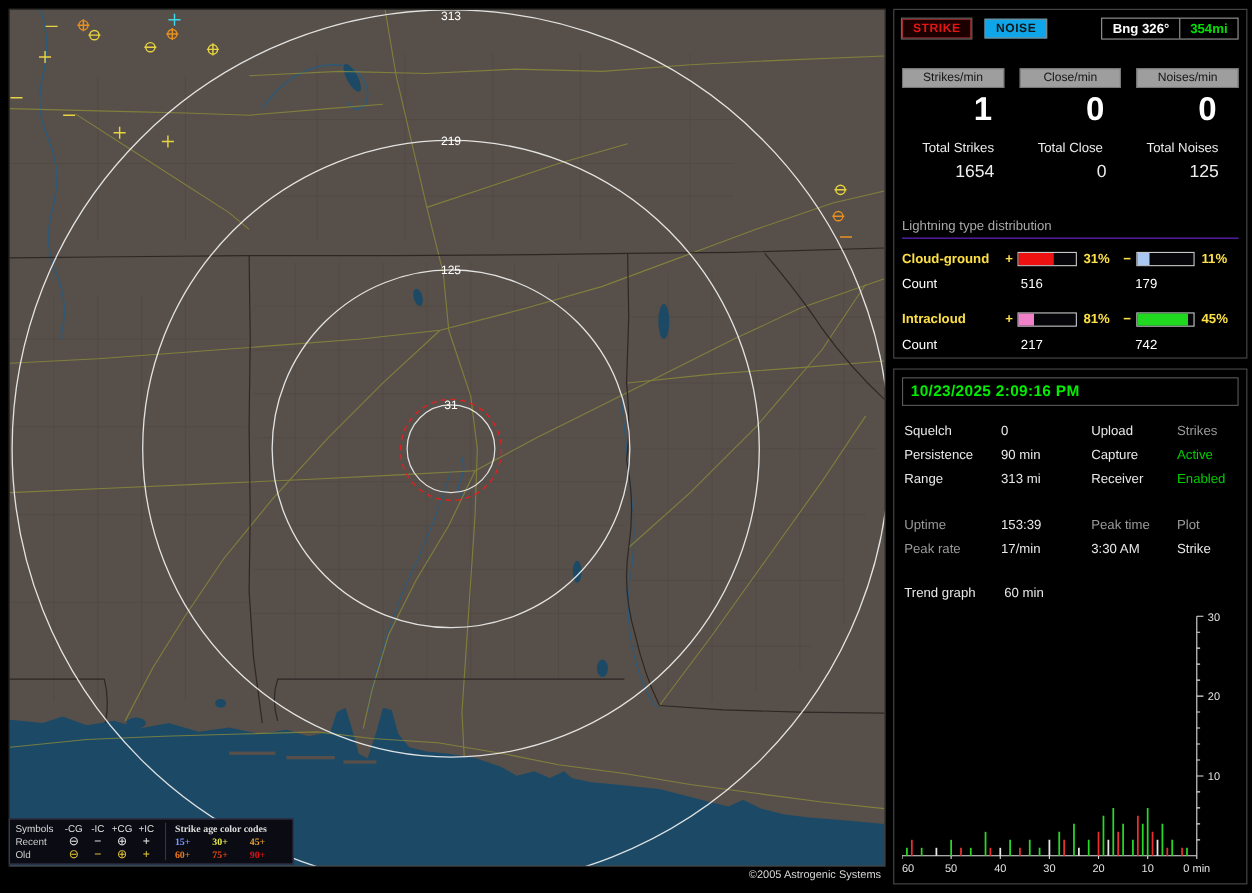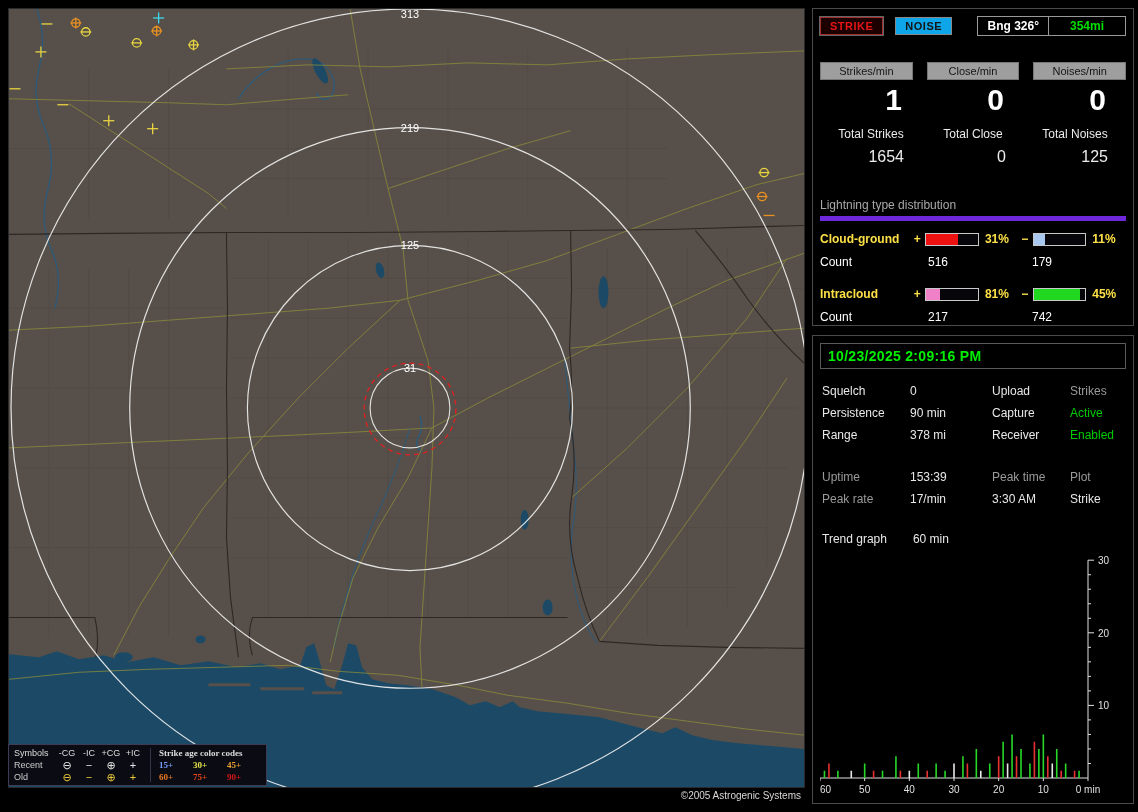--- a/index.html
+++ b/index.html
@@ -25,29 +25,29 @@
   .sidebar{position:absolute;left:812px;top:8px;width:322px;color:#e8e8e8;}
   .panel{border:1px solid #4a4a4a;background:#000;padding:7px;box-sizing:border-box;}
   .panel.stats{margin-bottom:9px;height:318px;}
   .panel.lower{height:469px;}
   .hdr-row{display:flex;align-items:center;}
   .btn{font-size:11px;font-weight:bold;padding:2px 9px;border:1px solid #888;background:#0ea5e9;color:#151515;letter-spacing:.5px;}
   .btn.strike{background:#1c0000;color:#e51515;border:1px solid #a03030;outline:1px solid #666;}
   .btn.noise{margin-left:12px;}
   .bng-box{margin-left:auto;display:flex;border:1px solid #999;background:#000;}
   .bng{color:#fff;font-weight:bold;font-size:12px;padding:2px 9px;}
-  .dist-mi{color:#00e000;font-weight:bold;font-size:12px;padding:2px 21px;border-left:1px solid #999;}
+  .dist-mi{color:#00e000;font-weight:bold;font-size:12px;padding:2px 9px;border-left:1px solid #999;}
   .rates{display:grid;grid-template-columns:1fr 1fr 1fr;gap:14px;margin-top:26px;}
   .rate-pill{background:#9e9e9e;color:#151515;font-size:11px;text-align:center;padding:2px 0;border:1px solid #777;}
   .bignums{display:grid;grid-template-columns:1fr 1fr 1fr;margin-top:3px;}
   .bignum{color:#fff;font-size:30px;font-weight:bold;text-align:right;padding-right:20px;line-height:34px;}
   .totals{display:grid;grid-template-columns:1fr 1fr 1fr;margin-top:10px;}
   .total-label{color:#ececec;font-size:12px;text-align:center;}
   .total-val{color:#ececec;font-size:16px;text-align:right;padding-right:18px;margin-top:7px;}
-  .dist-title{color:#a8a8a8;font-size:12px;margin-top:32px;padding-bottom:4px;border-bottom:5px solid #6d28d9;}
+  .dist-title{color:#a8a8a8;font-size:12px;margin-top:32px;padding-bottom:4px;border-bottom:1px solid #6d28d9;}
   .dist-row{display:flex;align-items:center;margin-top:11px;color:#fde047;font-size:12px;}
   .dist-name{width:92px;font-weight:bold;}
   .sign{width:12px;text-align:center;font-weight:bold;}
   .bar{width:52px;height:11px;border:1px solid #c8c8c8;background:#05050a;position:relative;margin:0 2px;}
   .bar-fill{position:absolute;left:0;top:0;bottom:0;}
   .pct{width:34px;font-weight:bold;padding-left:4px;}
   .count-row{display:flex;color:#fff;font-size:12px;margin-top:9px;}
   .count-label{width:106px;}
   .count-pos{width:104px;padding-left:2px;}
   .dt-box{border:1px solid #5a5a5a;padding:3px 7px;}
@@ -335,21 +335,21 @@
         <span>0</span>
         <span>Upload</span>
         <span class="dim">Strikes</span>
 
         <span>Persistence</span>
         <span>90 min</span>
         <span>Capture</span>
         <span class="green">Active</span>
 
         <span>Range</span>
-        <span>378 mi</span>
+        <span>313 mi</span>
         <span>Receiver</span>
         <span class="green">Enabled</span>
       </div>
 
       <div class="grid4 uptime">
         <span class="glabel">Uptime</span>
         <span>153:39</span>
         <span class="glabel">Peak time</span>
         <span class="glabel">Plot</span>
 

